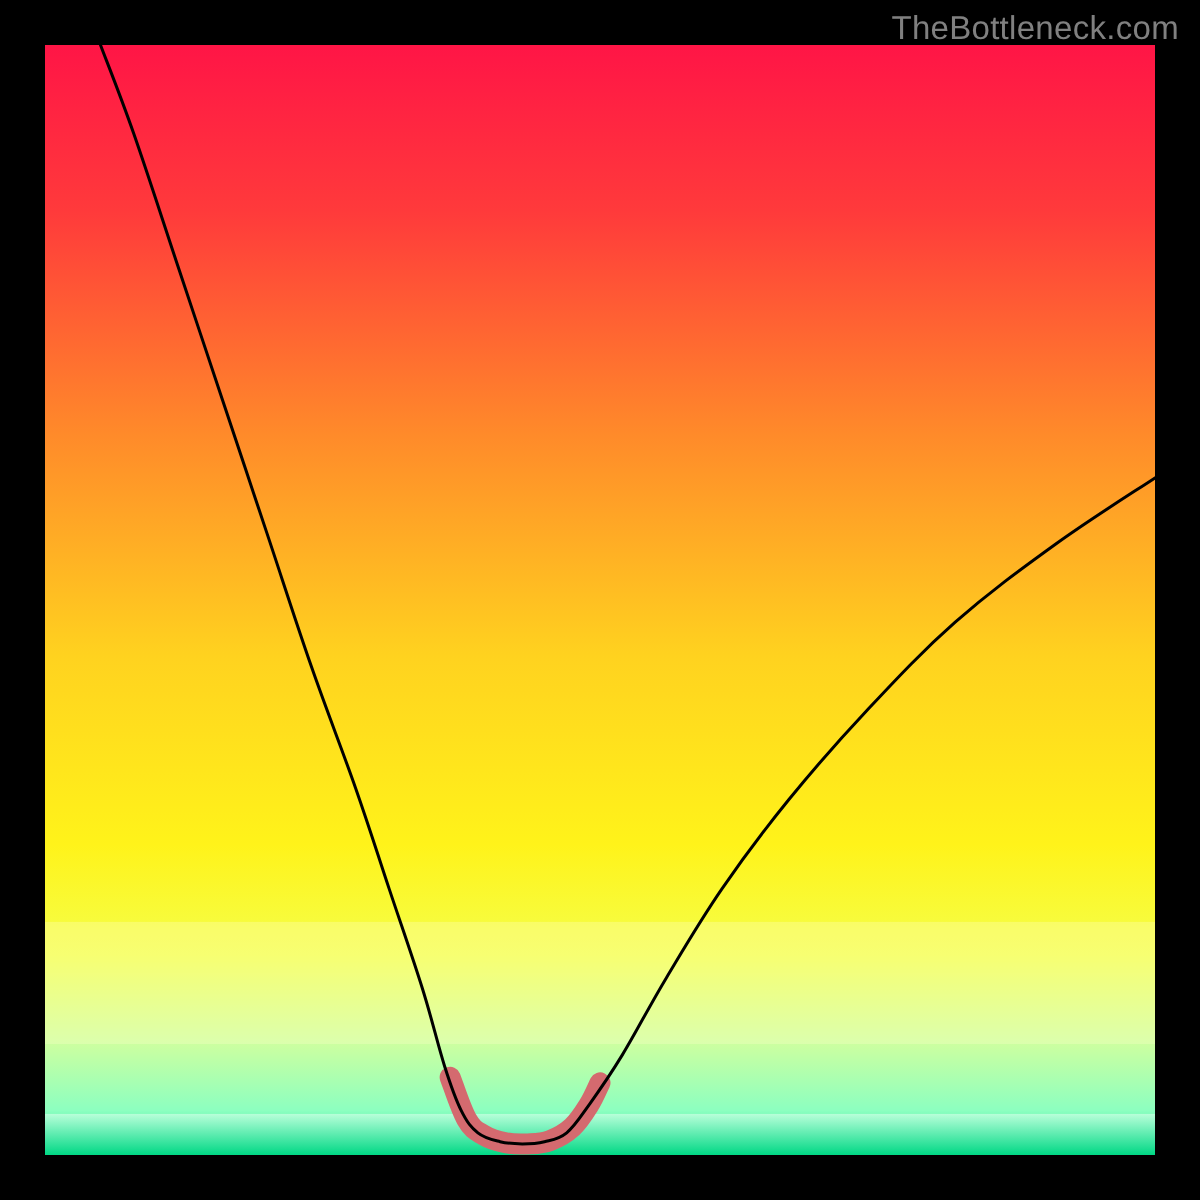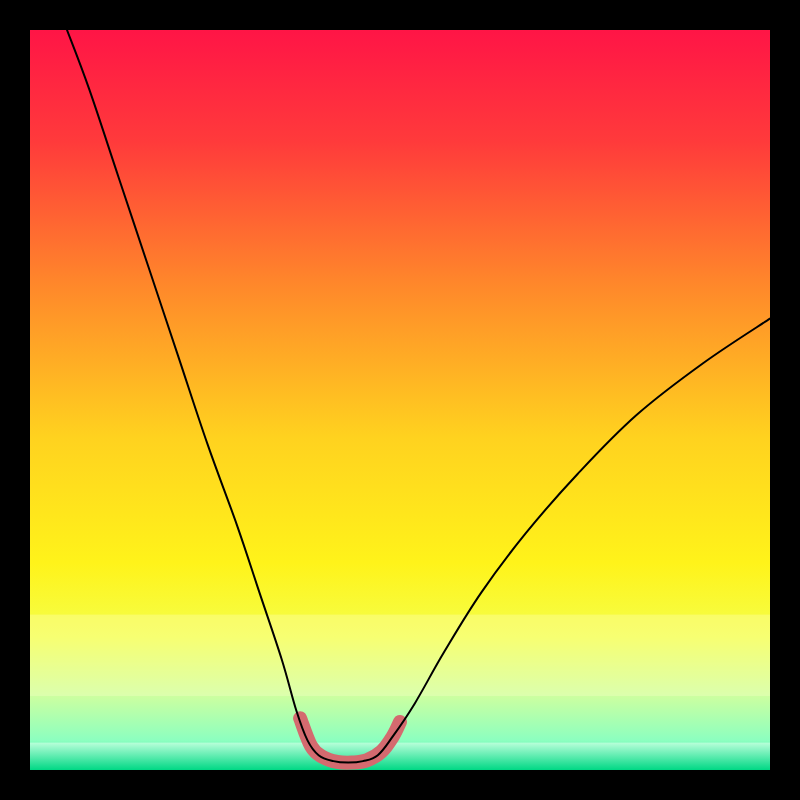--- a/index.html
+++ b/index.html
@@ -37,20 +37,21 @@
   }
   svg {
     display: block;
   }
 </style>
 </head>
 <body>
 
 <div class="frame">
 
+  <div class="watermark">TheBottleneck.com</div>
 
   <div class="plot-area">
     <svg id="chart-svg" width="740" height="740" viewBox="0 0 740 740" preserveAspectRatio="none">
       <defs>
         <linearGradient id="bg-grad" x1="0" y1="0" x2="0" y2="1">
             <stop offset="0.0%" stop-color="#ff1546"></stop>
             <stop offset="15.0%" stop-color="#ff3a3b"></stop>
             <stop offset="35.0%" stop-color="#ff8a2a"></stop>
             <stop offset="55.0%" stop-color="#ffd21f"></stop>
             <stop offset="72.0%" stop-color="#fff31a"></stop>

